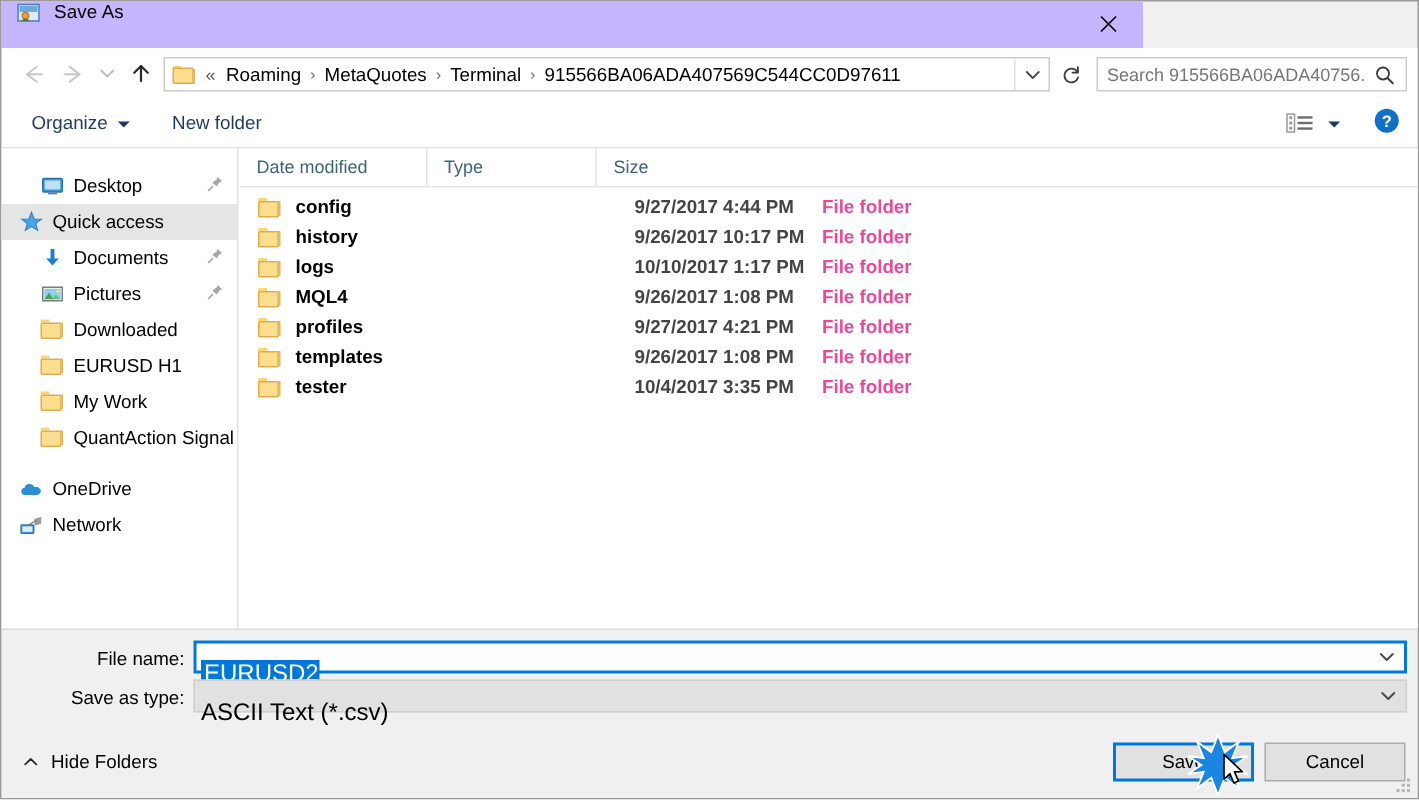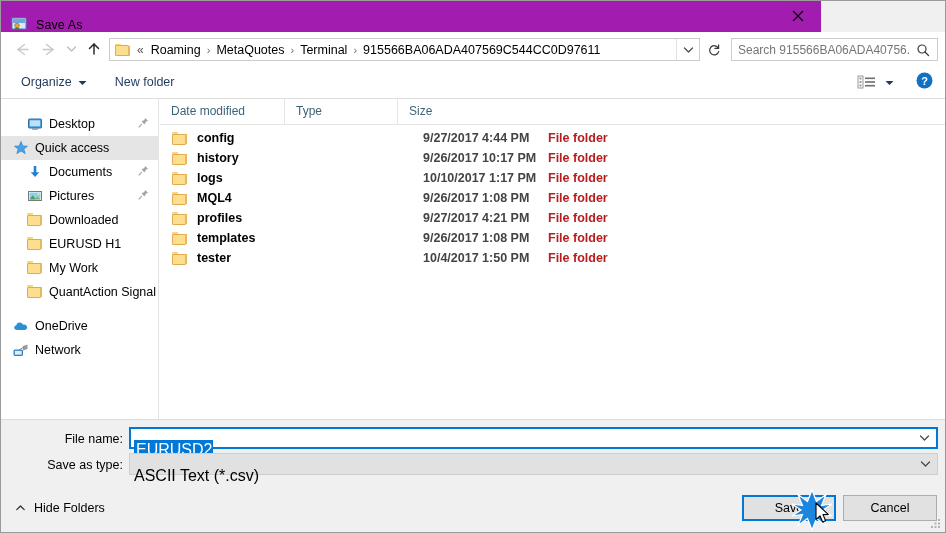--- a/index.html
+++ b/index.html
@@ -20,24 +20,24 @@
     background: #f0f0f0;
     overflow: hidden;
     box-sizing: border-box;
     border: 1px solid #9a9a9a;
   }
 
   
   .titlebar {
     position: absolute;
     left: 0; top: 0;
-    width: 820px; height: 31px;
-    background: #a21caf;
-    display: flex;
-    align-items: flex-end;
+    width: 761px; height: 31px;
+    background: #c4b5fd;
+    display: flex;
+    align-items: flex-start;
   }
   .title-icon {
     width: 16px; height: 16px;
     margin-left: 10px;
     position: relative;
     flex: none;
   }
   .title-text {
     margin-left: 9px;
     font-size: 12.5px;
@@ -258,21 +258,21 @@
     color: #000000;
   }
   .row .f-ico {
     width: 16px; height: 14px;
     margin-left: 12px; margin-right: 9px;
     flex: none;
     position: relative;
   }
   .cell-name { width: 226px; }
   .cell-date { width: 125px; color: #444; }
-  .cell-type { width: 120px; color: #b91c1c; }
+  .cell-type { width: 120px; color: #ec4899; }
   .cell-size { width: 80px; color: #444; }
 
   
   .folder {
     width: 15px; height: 13px;
     position: absolute;
     left: 0; top: 1px;
   }
   .folder .tab {
     position: absolute; left: 0; top: 0;
@@ -749,21 +749,21 @@
         </div>
         <div class="row">
           <span class="f-ico">
               <span class="folder">
                 <span class="tab"></span>
                 <span class="body"></span>
                 <span class="spine"></span>
               </span>
             </span>
           <span class="cell-name">tester</span>
-          <span class="cell-date">10/4/2017 1:50 PM</span>
+          <span class="cell-date">10/4/2017 3:35 PM</span>
           <span class="cell-type">File folder</span>
           <span class="cell-size"></span>
         </div>
       </div>
     </div>
   </div>
 
   <div class="formarea"></div>
 
   <span class="lbl lbl-filename">File name:</span>

